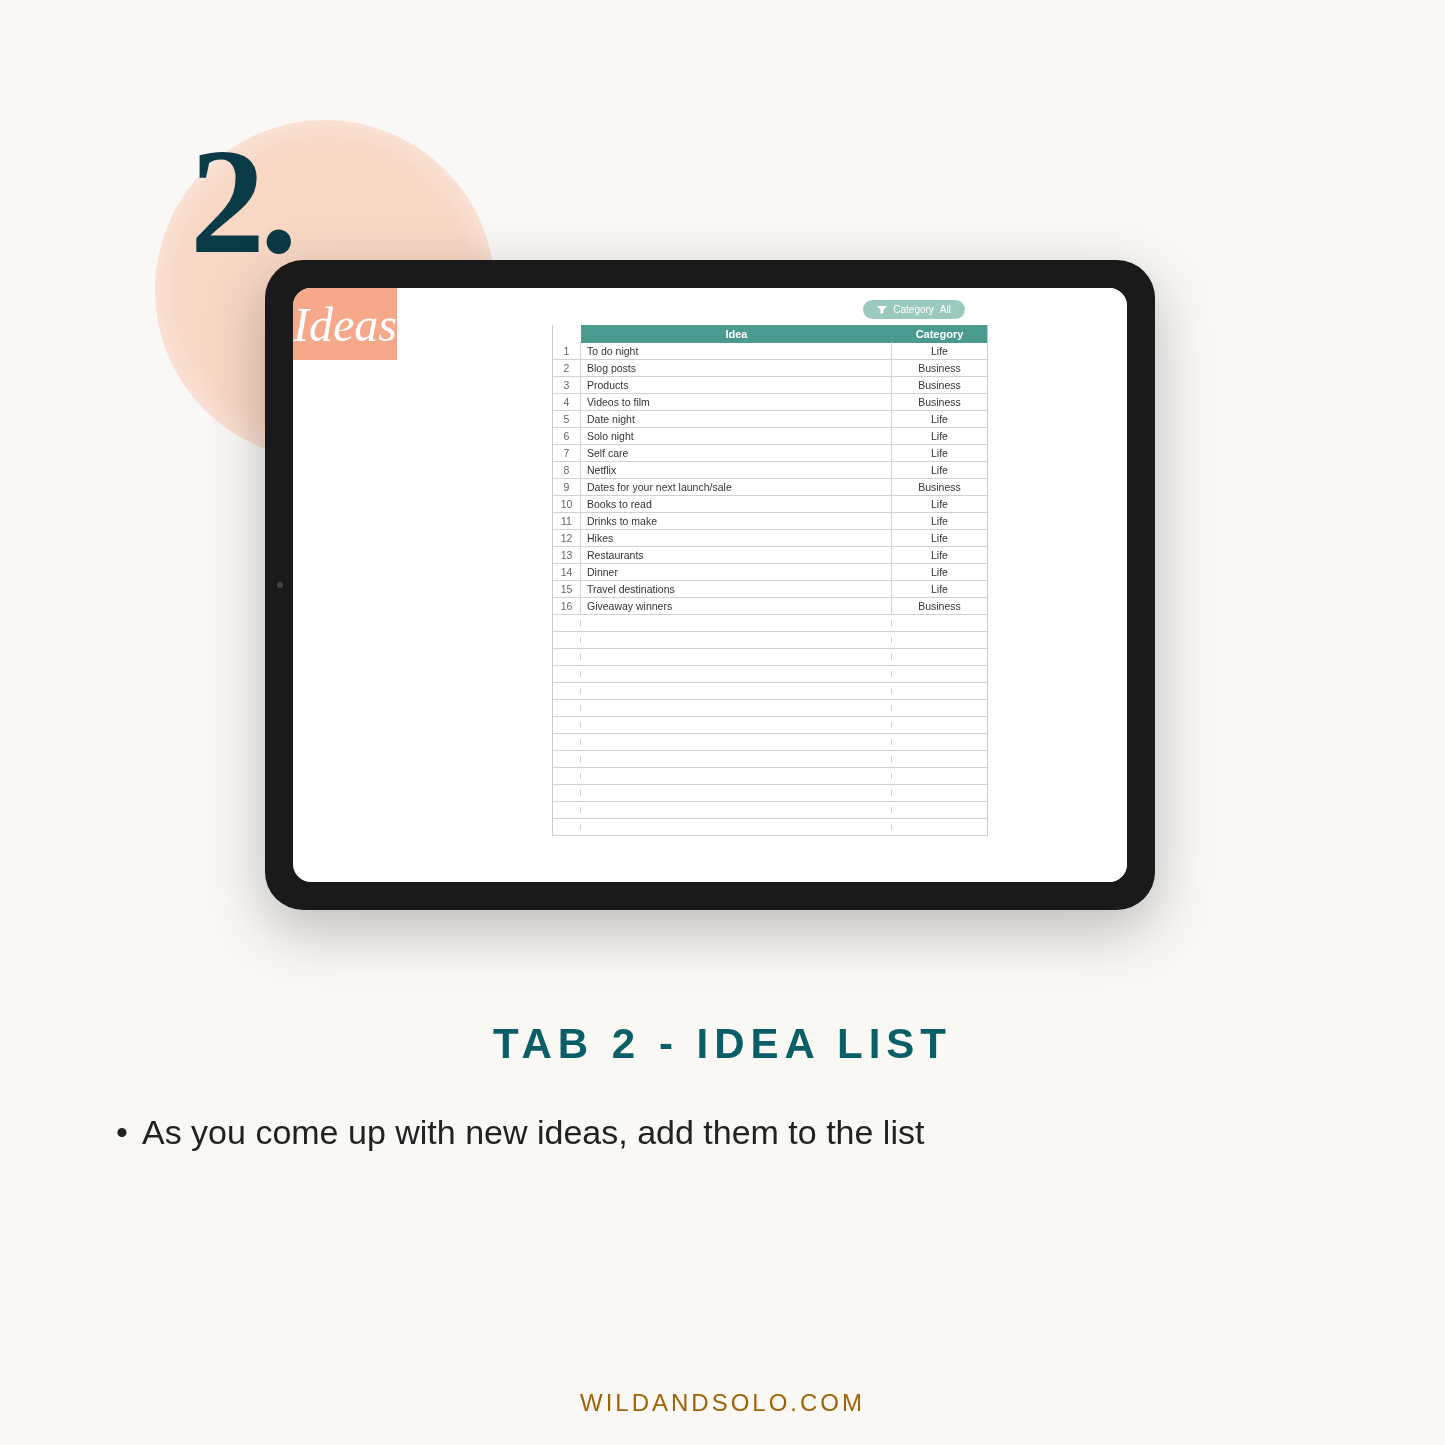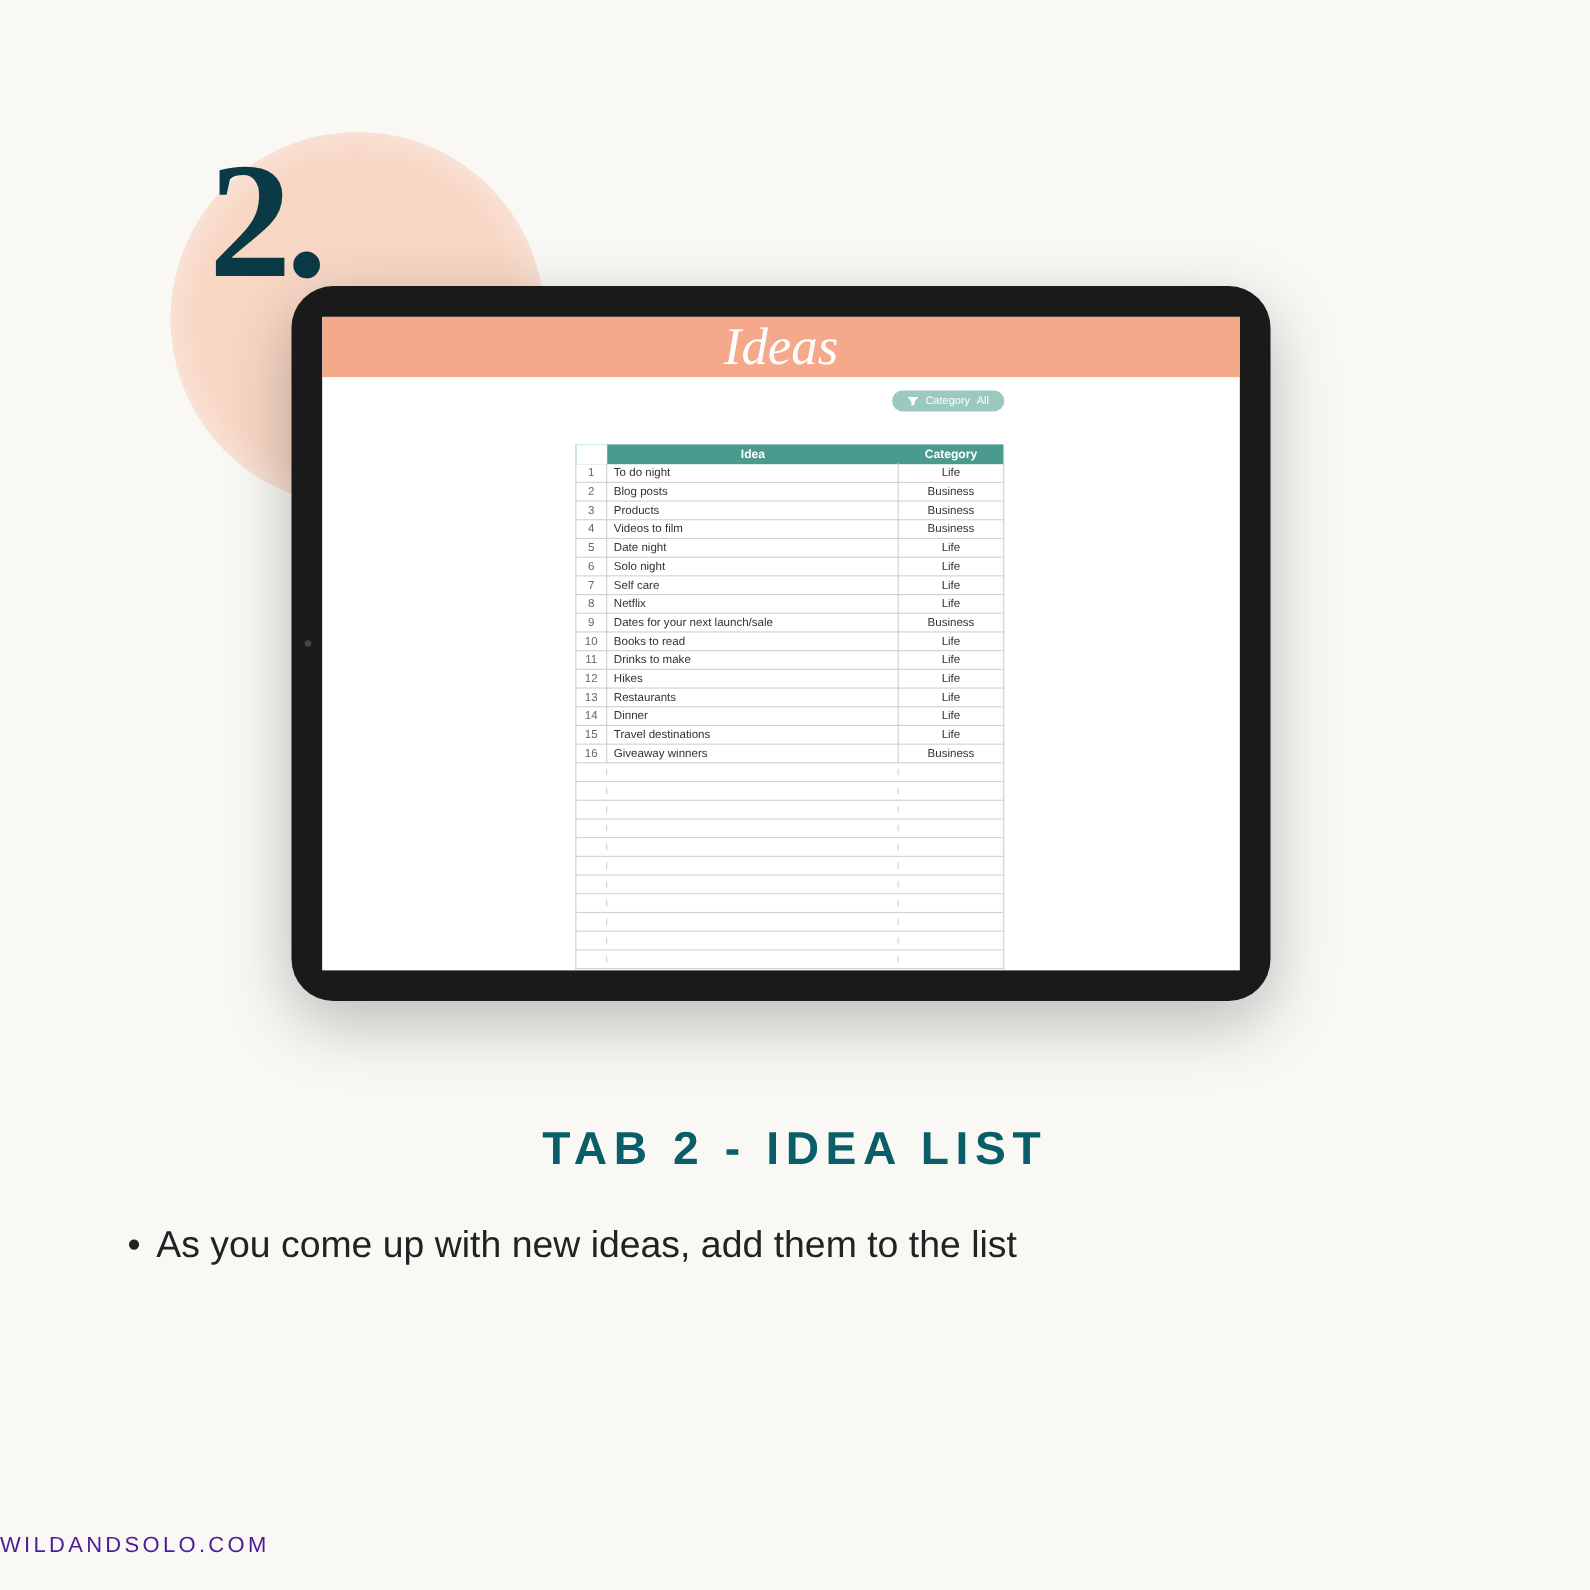--- a/index.html
+++ b/index.html
@@ -49,24 +49,23 @@
   transform: translateY(-50%);
   width: 6px;
   height: 6px;
   background: #444;
   border-radius: 50%;
 }
 .screen {
   width: 100%;
   height: 100%;
   background: #fff;
-  border-radius: 0;
+  border-radius: 18px;
   overflow: hidden;
   display: flex;
-  flex-direction: column;
 }
 .app-header {
   background: #f5a88a;
   height: 72px;
   display: flex;
   align-items: center;
   justify-content: center;
 }
 .app-title {
   font-family: "Brush Script MT", cursive;
@@ -96,24 +95,23 @@
   border-radius: 10px;
   display: flex;
   align-items: center;
   gap: 6px;
 }
 .filter-icon {
   width: 10px;
   height: 8px;
 }
 .table-wrap {
-  width: 390px;
+  width: 436px;
   border-left: 1px solid #ccc;
   border-right: 1px solid #ccc;
-  margin-top: 24px;
 }
 .thead {
   display: flex;
   background: #4a9b8e;
   color: #fff;
   font-weight: bold;
   font-size: 11px;
 }
 .col-num { width: 28px; text-align: center; padding: 3px 0; }
 .col-idea { flex: 1; padding: 3px 6px; }
@@ -157,23 +155,23 @@
 .bullets li::before {
   content: "•";
   position: absolute;
   left: 6px;
   top: 0;
 }
 .footer-link {
   position: absolute;
   bottom: 28px;
   width: 100%;
-  text-align: left;
-  color: #4c1d95;
-  font-size: 20px;
+  text-align: center;
+  color: #a16207;
+  font-size: 24px;
   letter-spacing: 3px;
 }
 </style>
 </head>
 <body>
 
 <div class="circle"></div>
 <div class="step-number">2.</div>
 
 <div class="tablet">

